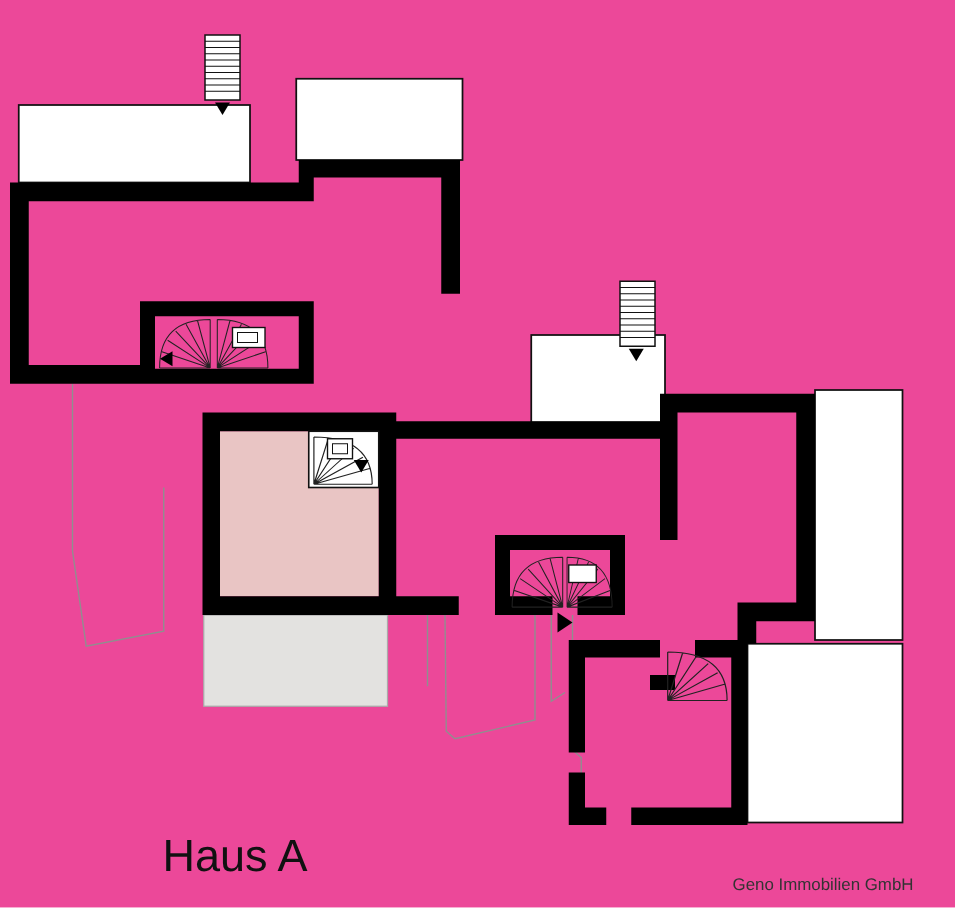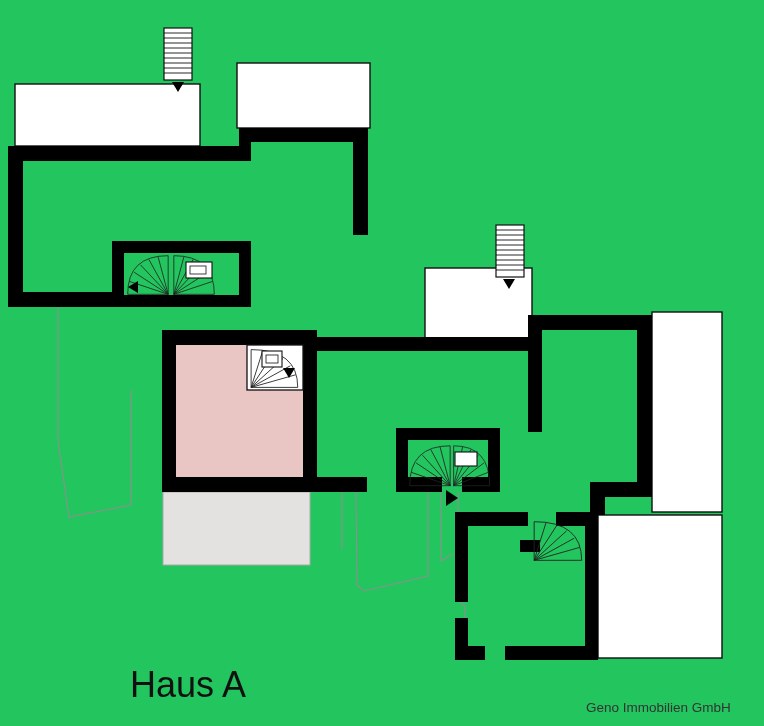--- a/index.html
+++ b/index.html
@@ -5,21 +5,21 @@
   html, body {
     margin: 0;
     padding: 0;
     background: #ffffff;
     font-family: "Liberation Sans", sans-serif;
   }
   .page {
     position: relative;
     width: 764px;
     height: 726px;
-    background: #22c55e;
+    background: #ec4899;
     overflow: hidden;
   }
   svg { display: block; }
   .house-label {
     font-family: "Liberation Sans", sans-serif;
     font-size: 36px;
     fill: #111111;
   }
   .company-label {
     font-family: "Liberation Sans", sans-serif;

